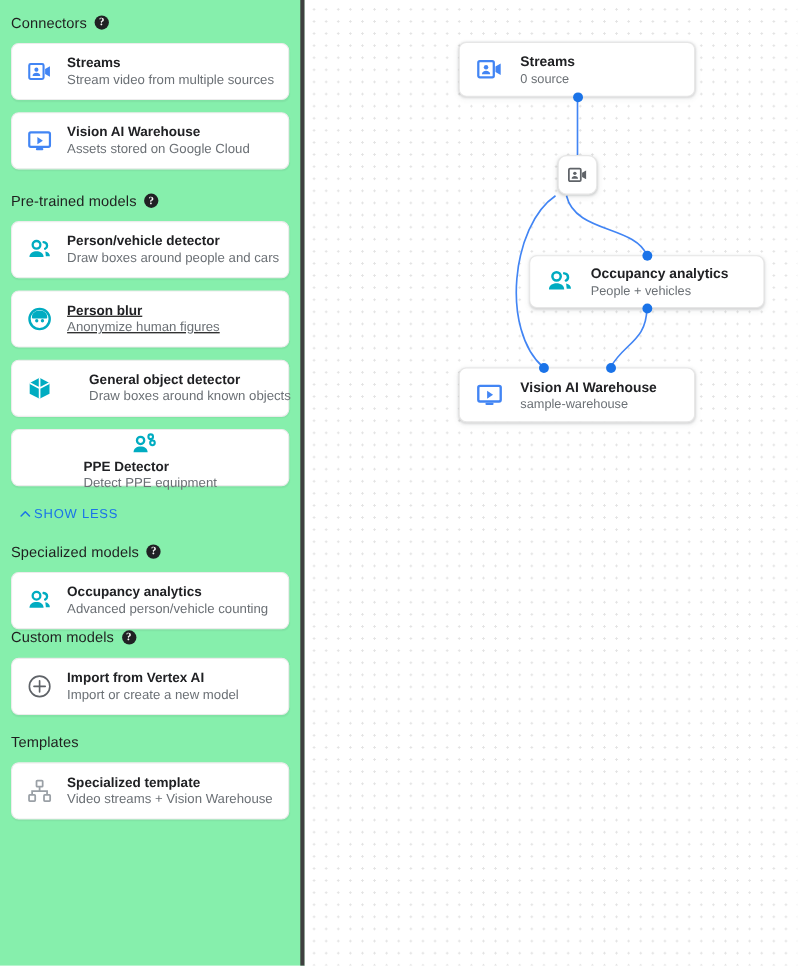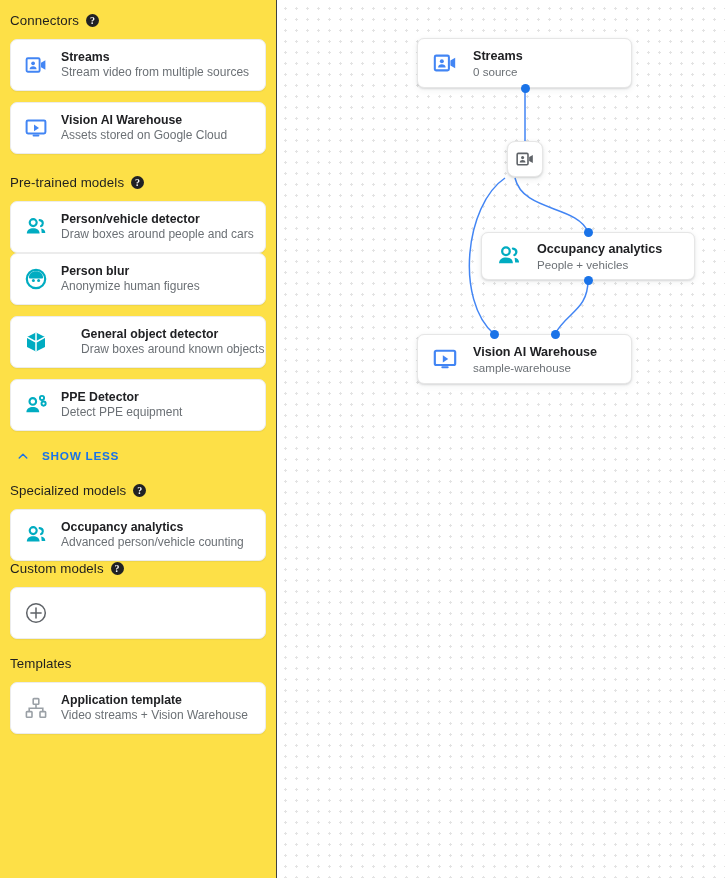--- a/index.html
+++ b/index.html
@@ -10,22 +10,22 @@
     background: #ffffff;
     overflow: hidden;
   }
   #app { position: relative; width: 725px; height: 878px; display: flex; }
 
   
   #sidebar {
     position: relative;
     width: 277px;
     height: 878px;
-    background: #fde047;
-    border-right: 1px solid #404040;
+    background: #86efac;
+    border-right: 4px solid #404040;
     padding: 0 10px;
     overflow: hidden;
   }
   .sec-head {
     display: flex;
     align-items: center;
     gap: 7px;
     font-size: 13.3px;
     color: #202124;
     letter-spacing: .1px;
@@ -70,24 +70,24 @@
   }
   .card .t2 {
     font-size: 12px;
     color: #6b7075;
     line-height: 15px;
     white-space: nowrap;
   }
   .showless {
     display: flex;
     align-items: center;
-    gap: 12px;
+    gap: 1px;
     color: #1a73e8;
     font-size: 11.8px;
-    font-weight: bold;
+    font-weight: normal;
     letter-spacing: .7px;
     cursor: pointer;
     padding-left: 6px;
     text-align: center;
   }
 
   
   #canvas {
     position: relative;
     flex: 1 1 auto;
@@ -183,21 +183,21 @@
             <path d="M15.6 5.1c1.9.2 3.2 1.5 3.2 3.2 0 1.2-.7 2.3-1.8 2.8" fill="none" stroke="#00acc1" stroke-width="2.1" stroke-linecap="round"></path>
             <path d="M17.2 13.6c2.6.5 4.1 2 4.1 4.4h-3.6" fill="#00acc1"></path>
           </svg>
       </span>
       <span class="txt">
         <span class="t1">Person/vehicle detector</span>
         <span class="t2">Draw boxes around people and cars</span>
       </span>
     </div>
 
-    <div class="card" style="">
+    <div class="card" style="margin-top:11px;text-decoration:underline;">
       <span class="ico">
         <svg width="24" height="24" viewBox="0 0 24 24">
             <circle cx="12" cy="12" r="9.2" fill="none" stroke="#00acc1" stroke-width="2.2"></circle>
             <path d="M12 4.2c4 0 7 2.6 7 6 0 1-.4 1.4-1.3 1.4H6.3C5.4 11.6 5 11.2 5 10.2c0-3.4 3-6 7-6z" fill="#00acc1"></path>
             <circle cx="9.4" cy="13.6" r="1.5" fill="#00acc1"></circle>
             <circle cx="14.6" cy="13.6" r="1.5" fill="#00acc1"></circle>
           </svg>
       </span>
       <span class="txt">
         <span class="t1">Person blur</span>
@@ -211,21 +211,21 @@
             <path d="M12 2.4l9 4.7v9.8L12 21.6 3 16.9V7.1z" fill="#00acc1"></path>
             <path d="M12 2.4v19.2M12 12l9-4.9M12 12L3 7.1" stroke="#ffffff" stroke-width="1.5" fill="none"></path>
           </svg>
       </span>
       <span class="txt">
         <span class="t1">General object detector</span>
         <span class="t2">Draw boxes around known objects</span>
       </span>
     </div>
 
-    <div class="card" style="margin-top:11px;">
+    <div class="card" style="margin-top:11px;flex-direction:column;">
       <span class="ico">
         <svg width="24" height="24" viewBox="0 0 24 24">
             <circle cx="8.8" cy="8.4" r="3.3" fill="none" stroke="#00acc1" stroke-width="2.1"></circle>
             <path d="M2.4 19.2c0-3.4 2.9-5.2 6.4-5.2s6.4 1.8 6.4 5.2z" fill="#00acc1"></path>
             <circle cx="18" cy="5" r="2.1" fill="none" stroke="#00acc1" stroke-width="1.9"></circle>
             <circle cx="19.6" cy="10.6" r="2.1" fill="none" stroke="#00acc1" stroke-width="1.9"></circle>
           </svg>
       </span>
       <span class="txt">
         <span class="t1">PPE Detector</span>
@@ -266,40 +266,44 @@
       <span class="lbl">Custom models</span>
       <span class="help-ico">?</span>
     </div>
 
     <div class="card" style="margin-top:11px;">
       <span class="ico">
         <svg width="24" height="24" viewBox="0 0 24 24">
             <circle cx="12" cy="12" r="9.3" fill="none" stroke="#5f6368" stroke-width="1.5"></circle>
             <path d="M12 6.9v10.2M6.9 12h10.2" stroke="#5f6368" stroke-width="1.5" stroke-linecap="round"></path>
           </svg>
+      </span>
+      <span class="txt">
+        <span class="t1">Import from Vertex AI</span>
+        <span class="t2">Import or create a new model</span>
       </span>
     </div>
 
     <div class="sec-head" style="margin-top:17px;">
       <span class="lbl">Templates</span>
     </div>
 
     <div class="card" style="margin-top:11px;">
       <span class="ico">
         <svg width="24" height="24" viewBox="0 0 24 24">
             <g fill="none" stroke="#9aa0a6" stroke-width="1.6">
               <rect x="9.2" y="2.6" width="5.6" height="5.6" rx=".7"></rect>
               <rect x="2.4" y="15.6" width="5.6" height="5.6" rx=".7"></rect>
               <rect x="16" y="15.6" width="5.6" height="5.6" rx=".7"></rect>
               <path d="M12 8.2v4.1M5.2 15.6v-3.3h13.6v3.3"></path>
             </g>
           </svg>
       </span>
       <span class="txt">
-        <span class="t1">Application template</span>
+        <span class="t1">Specialized template</span>
         <span class="t2">Video streams + Vision Warehouse</span>
       </span>
     </div>
 
   </div>
 
   <div id="canvas">
 
     <svg id="edges" viewBox="0 0 448 878" preserveAspectRatio="none">
 

